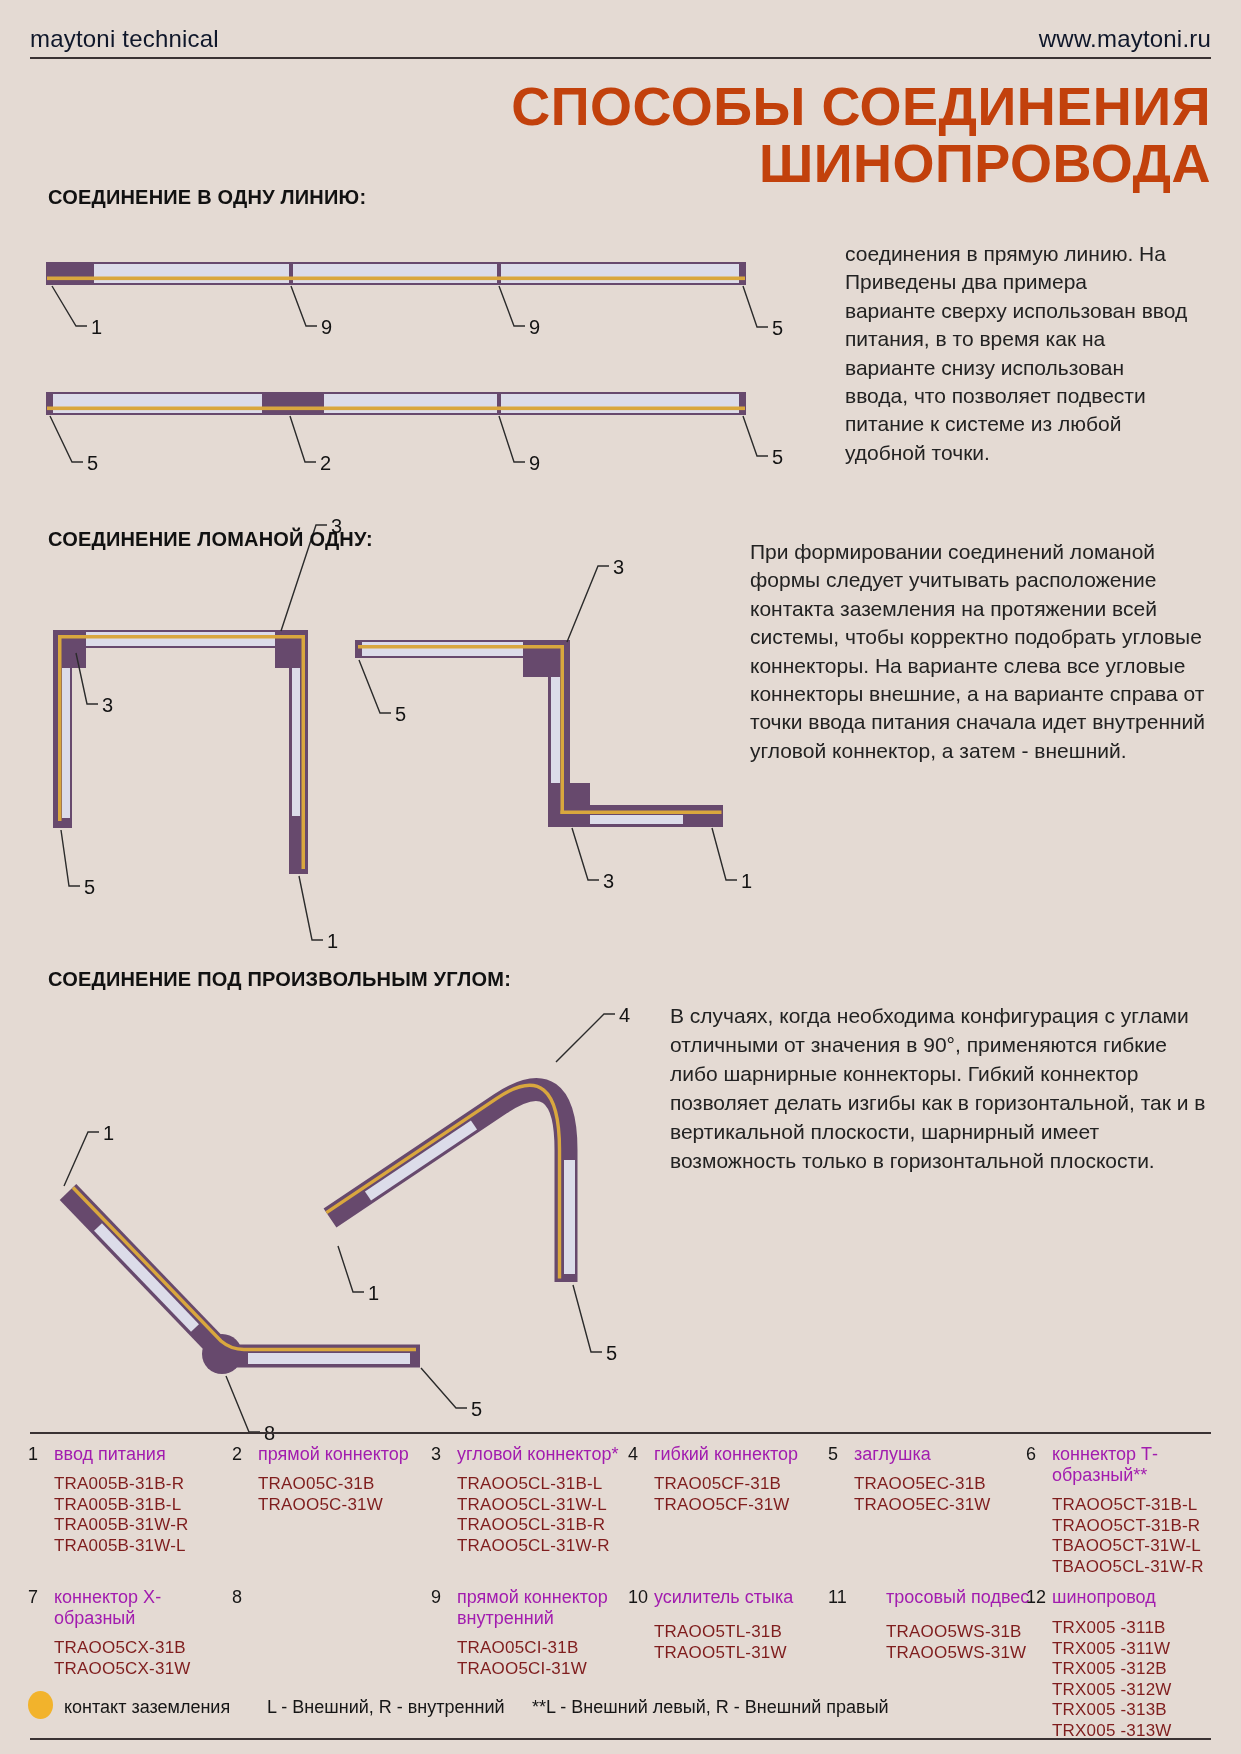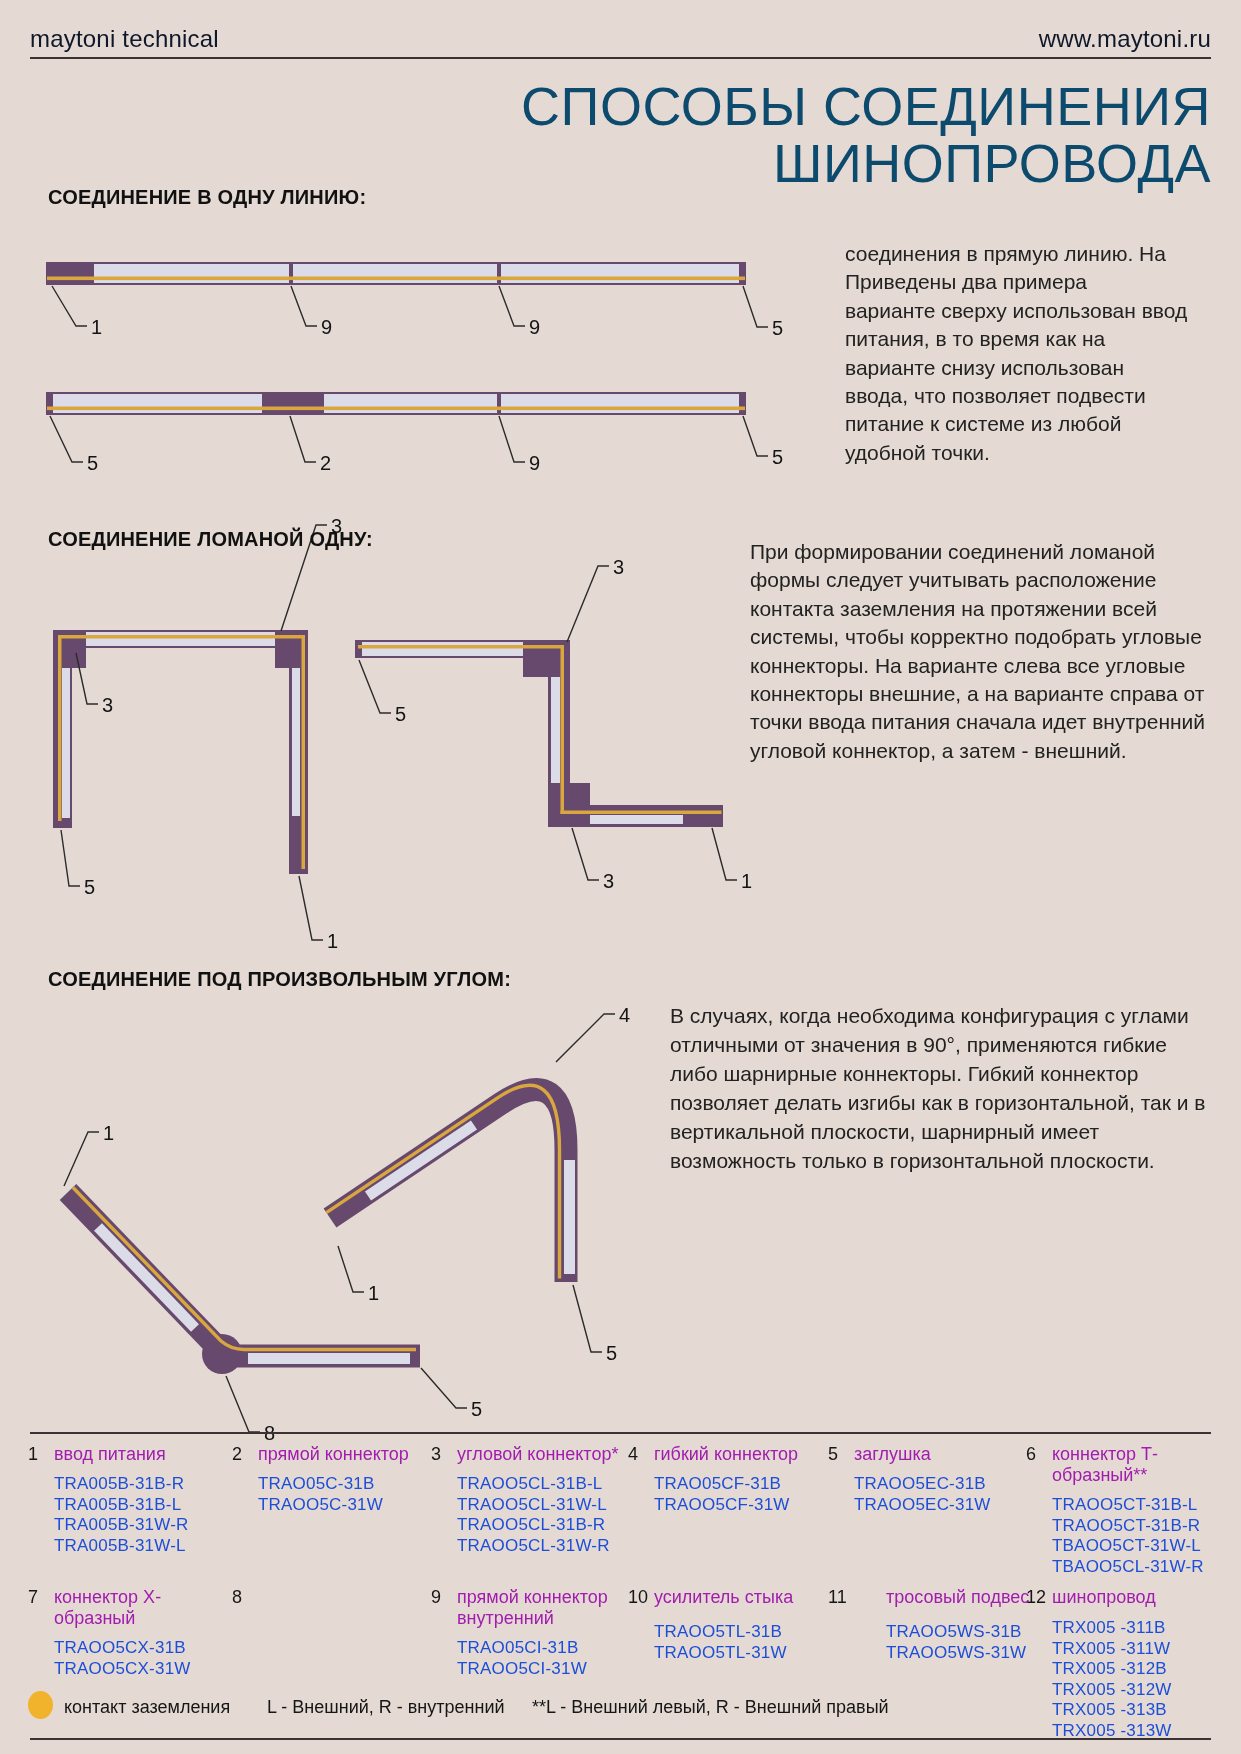--- a/index.html
+++ b/index.html
@@ -6,39 +6,39 @@
   body{
     width:1241px;height:1754px;position:relative;overflow:hidden;
     background:#e4dad3;
     font-family:"Liberation Sans","DejaVu Sans",sans-serif;
     color:#1b1b1b;
   }
   .abs{position:absolute;}
   .hdr-text{font-size:24px;letter-spacing:.2px;color:#0f172a;}
   .rule{background:#3a3233;height:2px;}
   .big-title{right:30px;top:78px;text-align:right;font-size:54px;line-height:57px;
-    font-weight:400;letter-spacing:.5px;color:#0c4a6e;}
+    font-weight:700;letter-spacing:.5px;color:#c2410c;}
   .sec-heading{font-size:20px;font-weight:700;letter-spacing:.2px;color:#111;}
   .para{font-size:21px;line-height:28.4px;color:#222;}
   .para div{white-space:nowrap;}
   svg text.cn{font-family:"Liberation Sans","DejaVu Sans",sans-serif;
     font-size:20px;fill:#141414;}
   .cl{stroke:#2b2b2b;stroke-width:1.4;fill:none;}
   .tp{fill:#67496d;}
   .tl{fill:#dcdce9;}
   .ty{fill:#d9a73e;}
   .sp{stroke:#67496d;fill:none;}
   .sl{stroke:#dcdce9;fill:none;}
   .sy{stroke:#d9a73e;fill:none;}
   
   .legend-item{position:absolute;display:flex;}
   .legend-num{width:26px;flex:none;font-size:18px;color:#161616;}
   .legend-body{width:176px;}
   .legend-title{font-size:18px;line-height:21px;color:#a21caf;max-width:172px;}
-  .legend-codes{margin-top:9px;font-size:17px;line-height:20.5px;letter-spacing:.2px;color:#1d4ed8;}
+  .legend-codes{margin-top:9px;font-size:17px;line-height:20.5px;letter-spacing:.2px;color:#7f1d1d;}
   .legend-codes div{white-space:nowrap;}
   .footer-text{font-size:18px;color:#161616;}
   .ground-dot{width:25px;height:28px;border-radius:50%;background:#f2b32c;}
 </style>
 </head>
 <body>
 
 <svg class="abs" style="left:0;top:0;" width="1241" height="1754" viewBox="0 0 1241 1754">
 
   <g>

